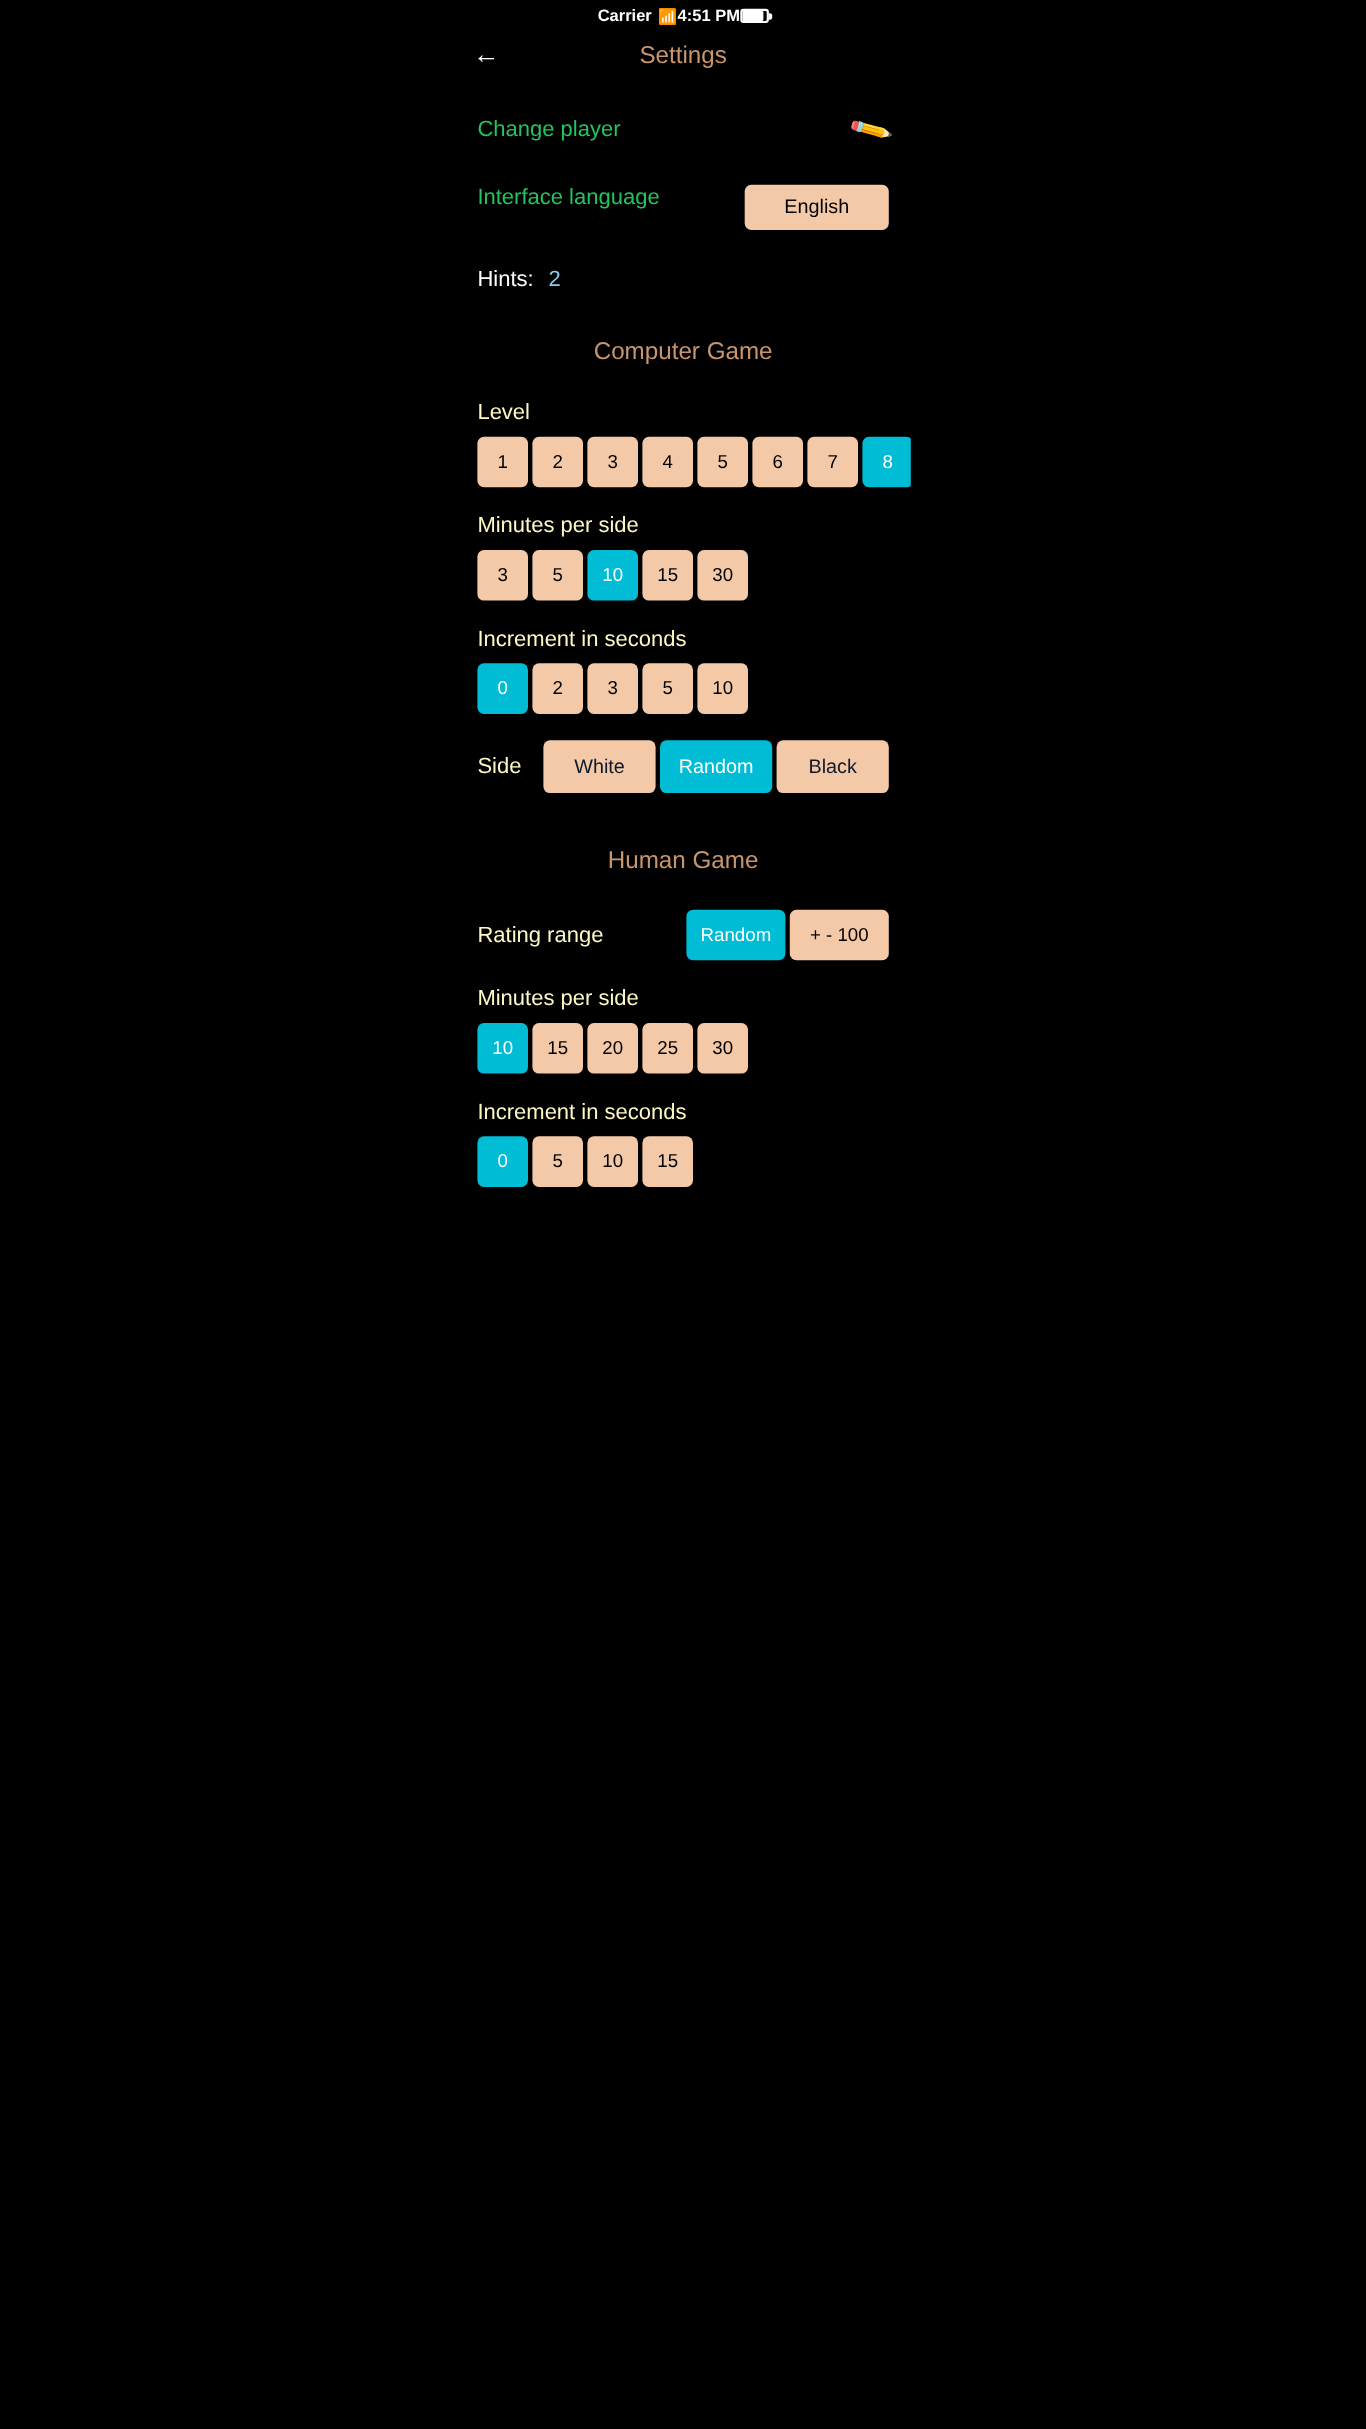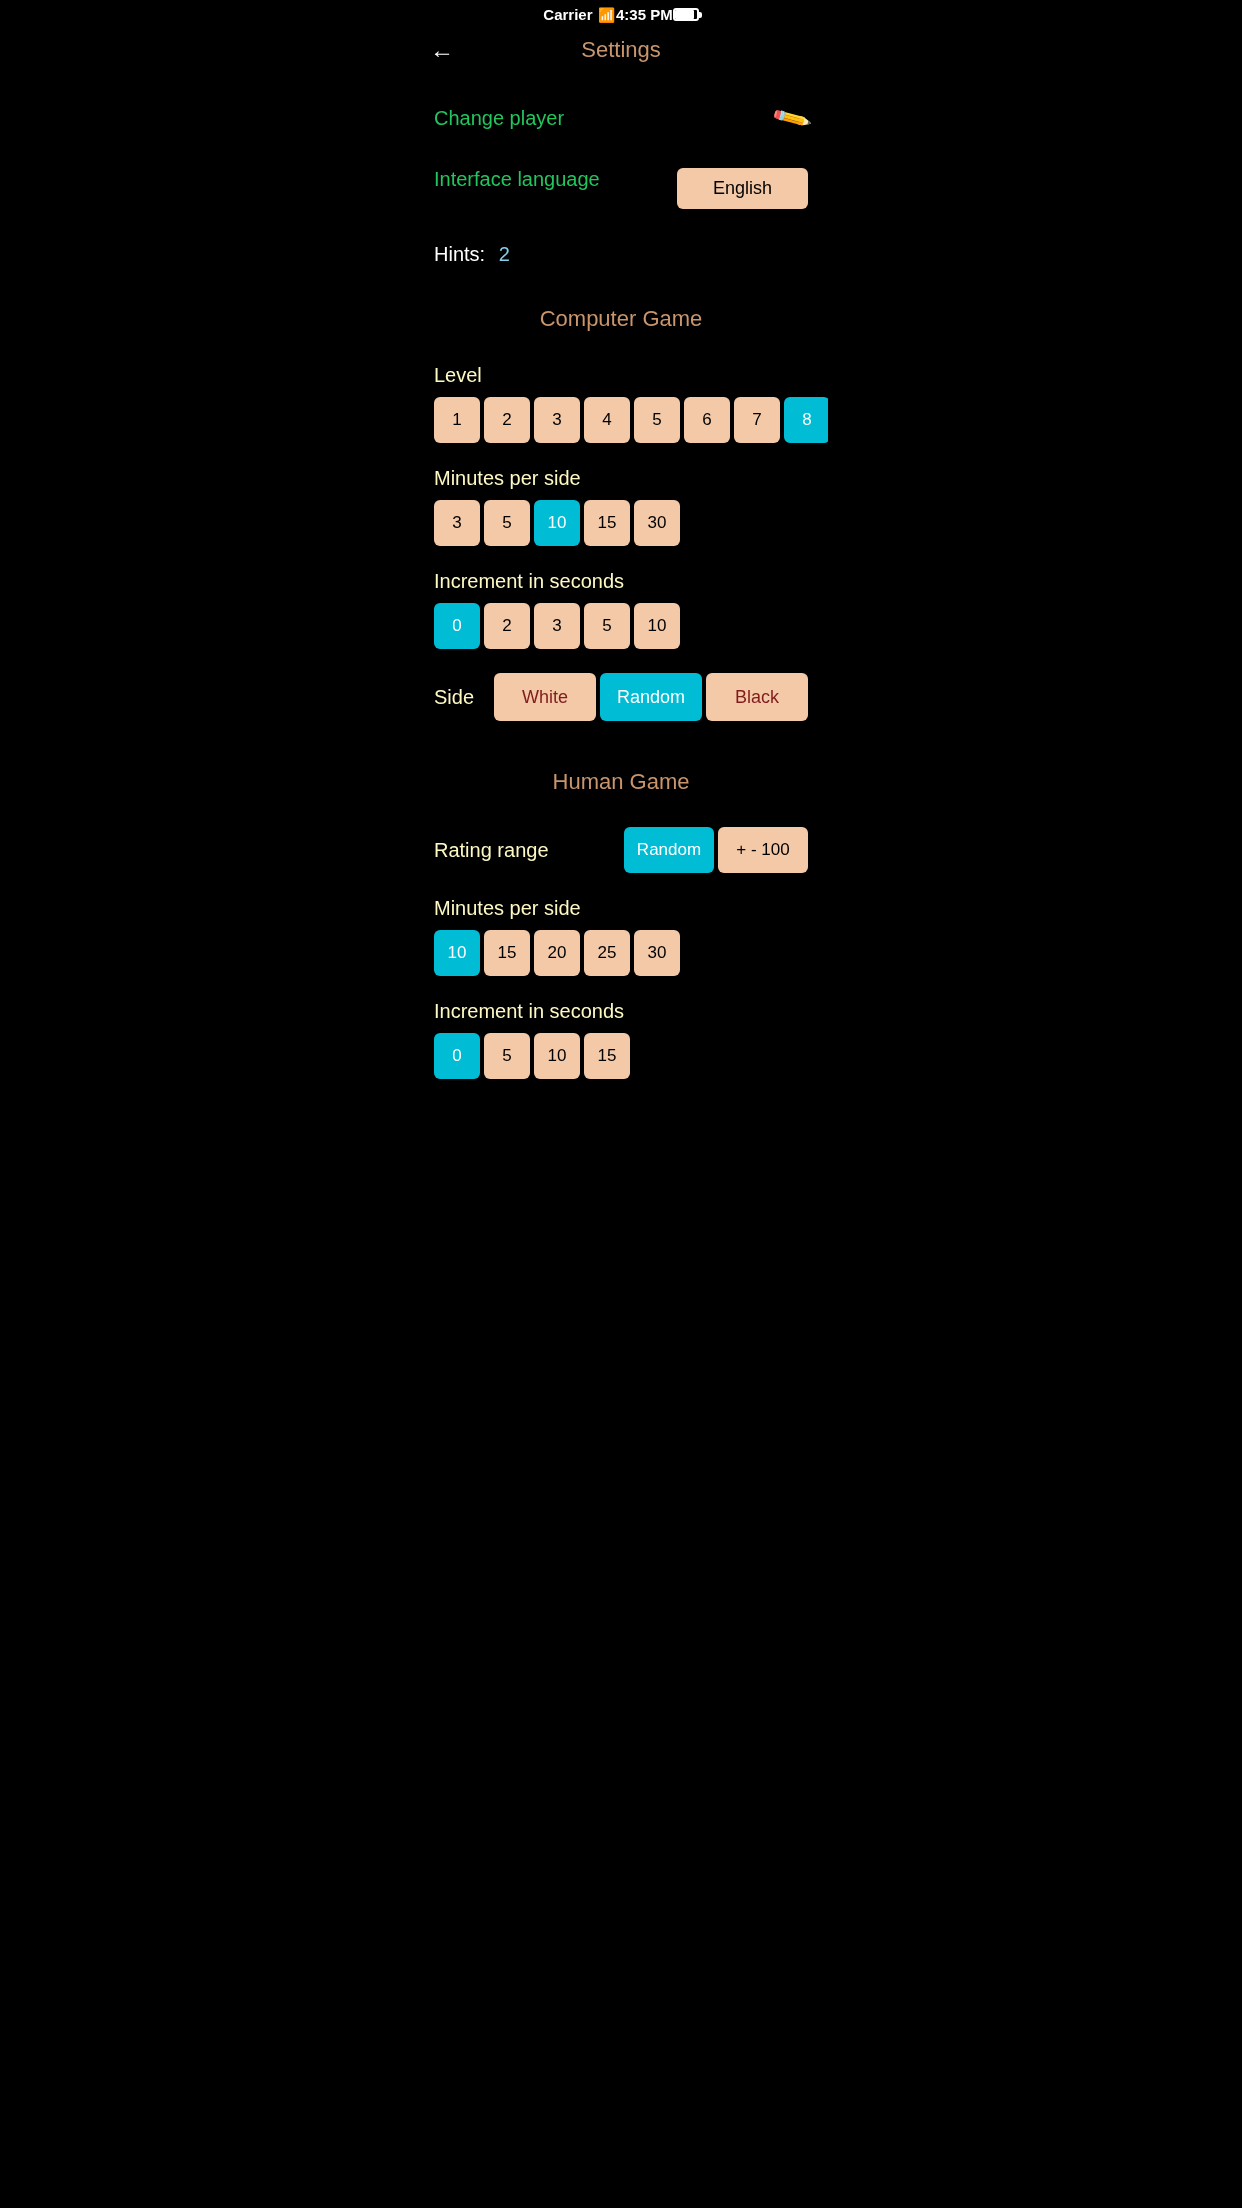--- a/index.html
+++ b/index.html
@@ -135,21 +135,21 @@
     .opt-btn.active {
       background: #00bcd4;
       color: #fff;
     }
     .side-group {
       display: flex;
       gap: 4px;
     }
     .side-btn {
       background: #f4c9a8;
-      color: #7f1d1d;
+      color: #0f172a;
       border: none;
       border-radius: 6px;
       height: 48px;
       font-size: 18px;
       cursor: pointer;
       display: flex;
       align-items: center;
       justify-content: center;
       flex: 1;
       min-width: 90px;
@@ -172,21 +172,21 @@
     }
   </style>
 </head>
 <body>
 
 <div class="status-bar">
   <div class="status-left">
     <span>Carrier</span>
     <span class="wifi-icon">📶</span>
   </div>
-  <span>4:35 PM</span>
+  <span>4:51 PM</span>
   <div class="status-right">
     <div class="battery-icon">
       <div class="battery-fill"></div>
     </div>
   </div>
 </div>
 
 <div class="header">
   <button class="back-btn">←</button>
   <span class="header-title">Settings</span>

